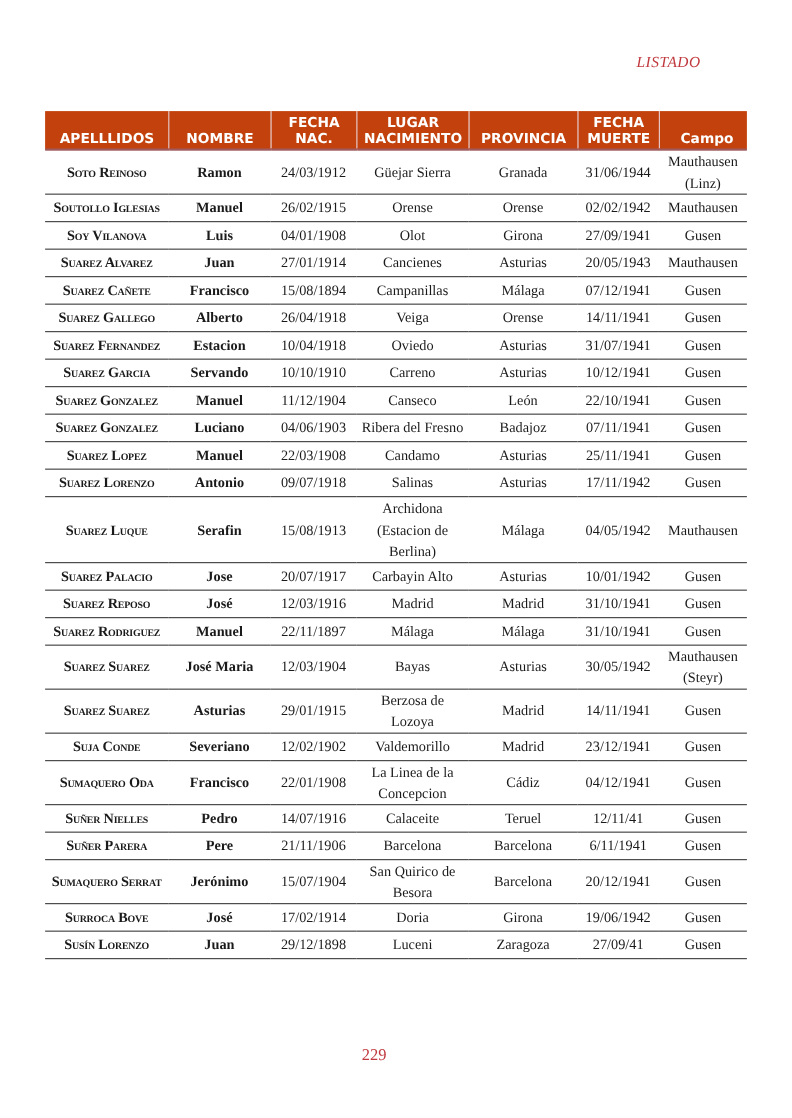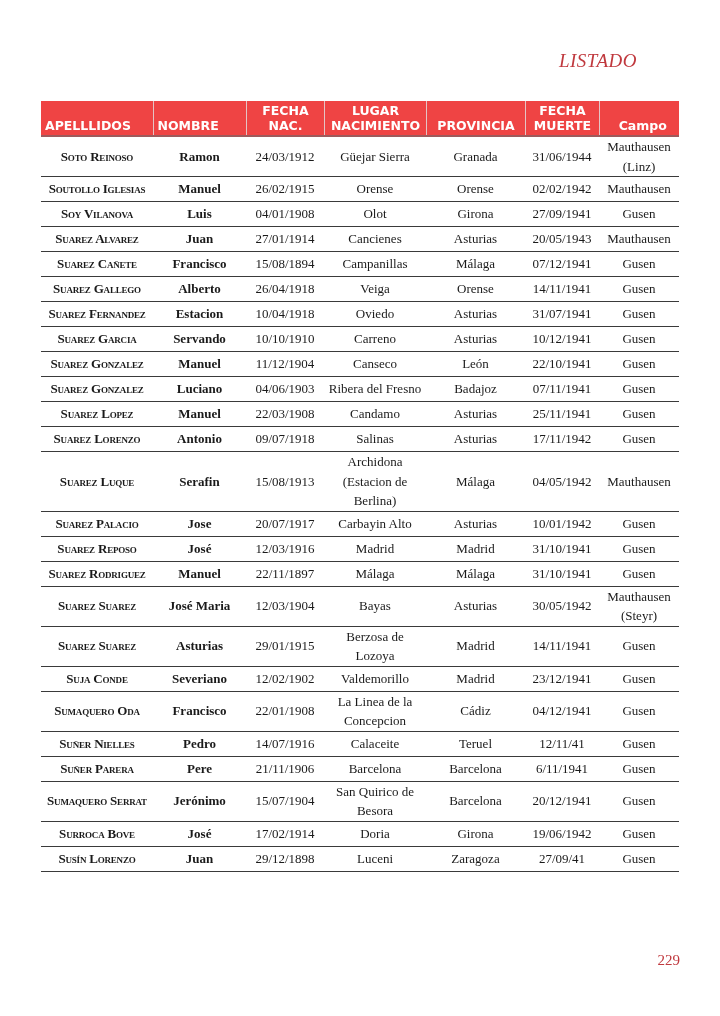--- a/index.html
+++ b/index.html
@@ -1,27 +1,27 @@
 <!DOCTYPE html>
 <html><head>
 <meta charset="utf-8">
 <style>
   html, body { margin: 0; padding: 0; background: #ffffff; }
   body { width: 720px; height: 1016px; position: relative; overflow: hidden; font-family: "Liberation Serif", "DejaVu Serif", serif; color: #1a1a1a; }
-  .running-head { position: absolute; top: 50px; right: 83px; font-family: "Liberation Serif", serif; font-style: italic; font-size: 19px; color: #c0393e; letter-spacing: 0.5px; }
+  .running-head { position: absolute; top: 50px; right: 83px; font-family: "Liberation Serif", serif; font-style: italic; font-size: 14px; color: #c0393e; letter-spacing: 0.5px; }
   table.listado { position: absolute; top: 101px; left: 41px; width: 638px; border-collapse: collapse; table-layout: fixed; }
-  table.listado th { background: #ef4444; color: #ffffff; font-family: "DejaVu Sans", "Liberation Sans", sans-serif; font-weight: bold; font-size: 12.5px; line-height: 15px; vertical-align: bottom; padding: 2px 3px 2px 4px; border-right: 1px solid #e4c4c5; border-bottom: 2px solid #9e5a5c; }
+  table.listado th { background: #c2410c; color: #ffffff; font-family: "DejaVu Sans", "Liberation Sans", sans-serif; font-weight: bold; font-size: 12.5px; line-height: 15px; vertical-align: bottom; padding: 2px 3px 2px 4px; border-right: 1px solid #e4c4c5; border-bottom: 2px solid #9e5a5c; }
   table.listado th:last-child { border-right: none; padding-left: 10px; }
-  th.left { text-align: left; }
+  th.left { text-align: center; }
   th.center { text-align: center; }
   table.listado td { font-size: 13px; line-height: 19.5px; padding: 0 2px; border-bottom: 1.5px solid #3a3a3a; text-align: center; vertical-align: middle; height: 24px; }
   td.apellidos { text-align: left; font-weight: bold; font-variant: small-caps; font-size: 13.5px; padding-left: 2px; white-space: nowrap; letter-spacing: -0.2px; }
   td.apellidos.wrap { white-space: normal; line-height: 14px; }
   td.nombre { text-align: left; font-weight: bold; padding-left: 3px; }
-  .page-number { position: absolute; top: 952px; left: 0; width: 680px; text-align: right; font-size: 15px; color: #c0393e; }
+  .page-number { position: absolute; top: 952px; left: 0; width: 680px; text-align: center; font-size: 15px; color: #c0393e; }
 </style>
 </head>
 <body>
 
 <div class="running-head">LISTADO</div>
 
 <table class="listado">
   <colgroup>
     <col style="width:112px">
     <col style="width:93px">

